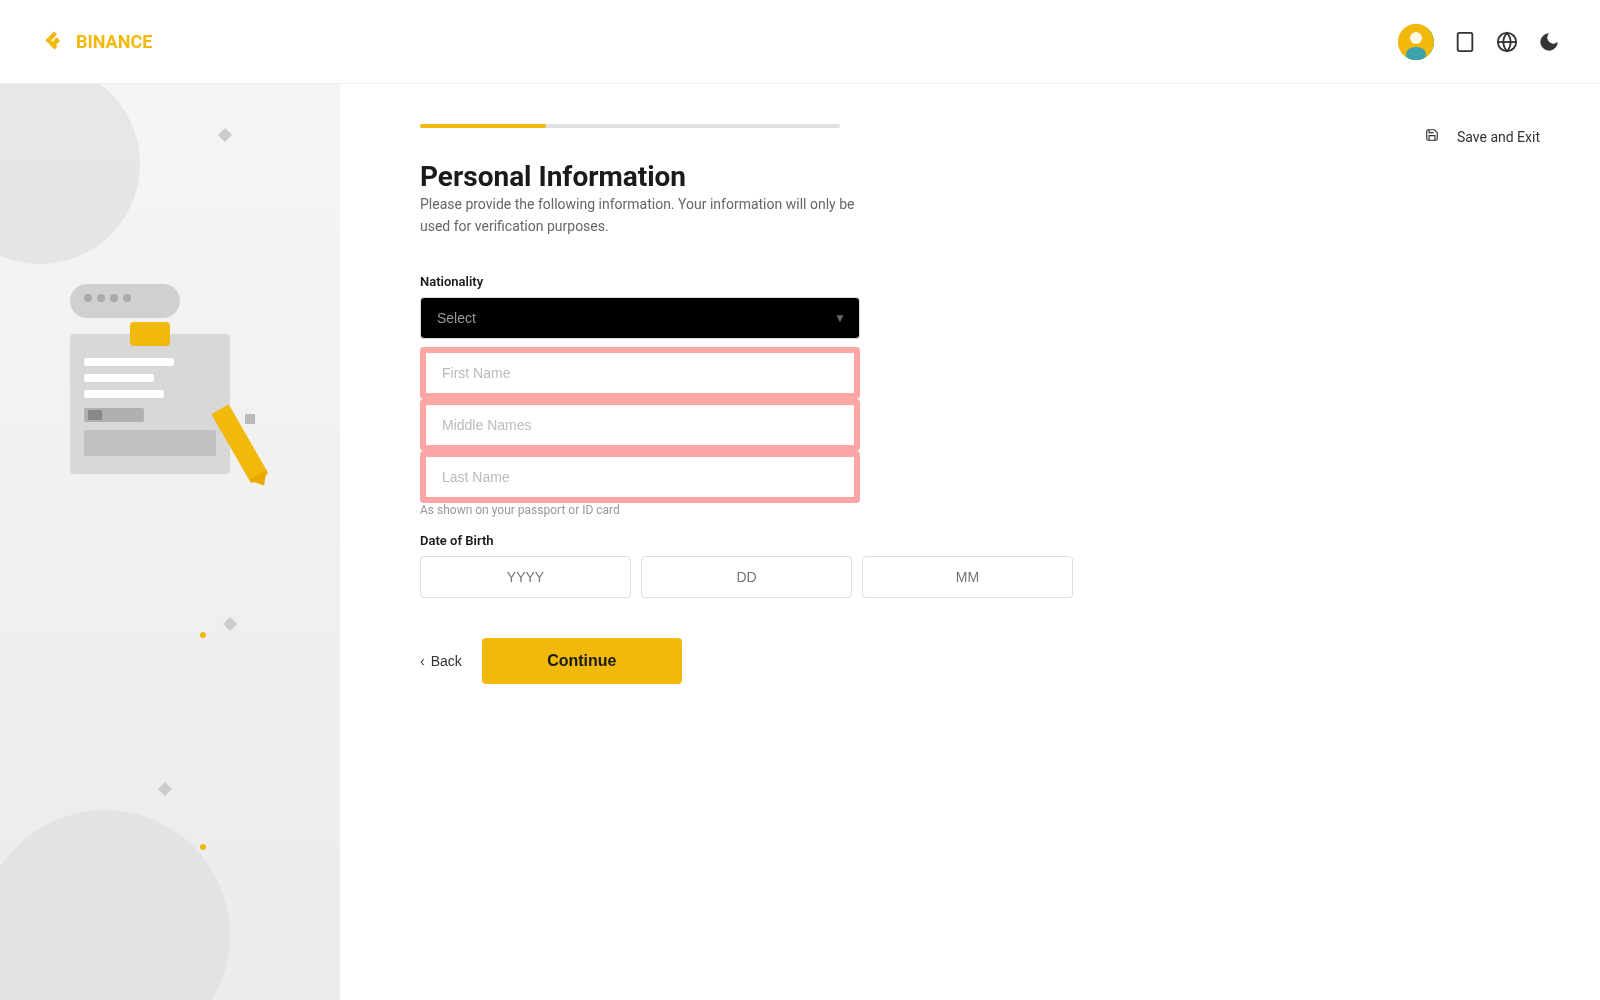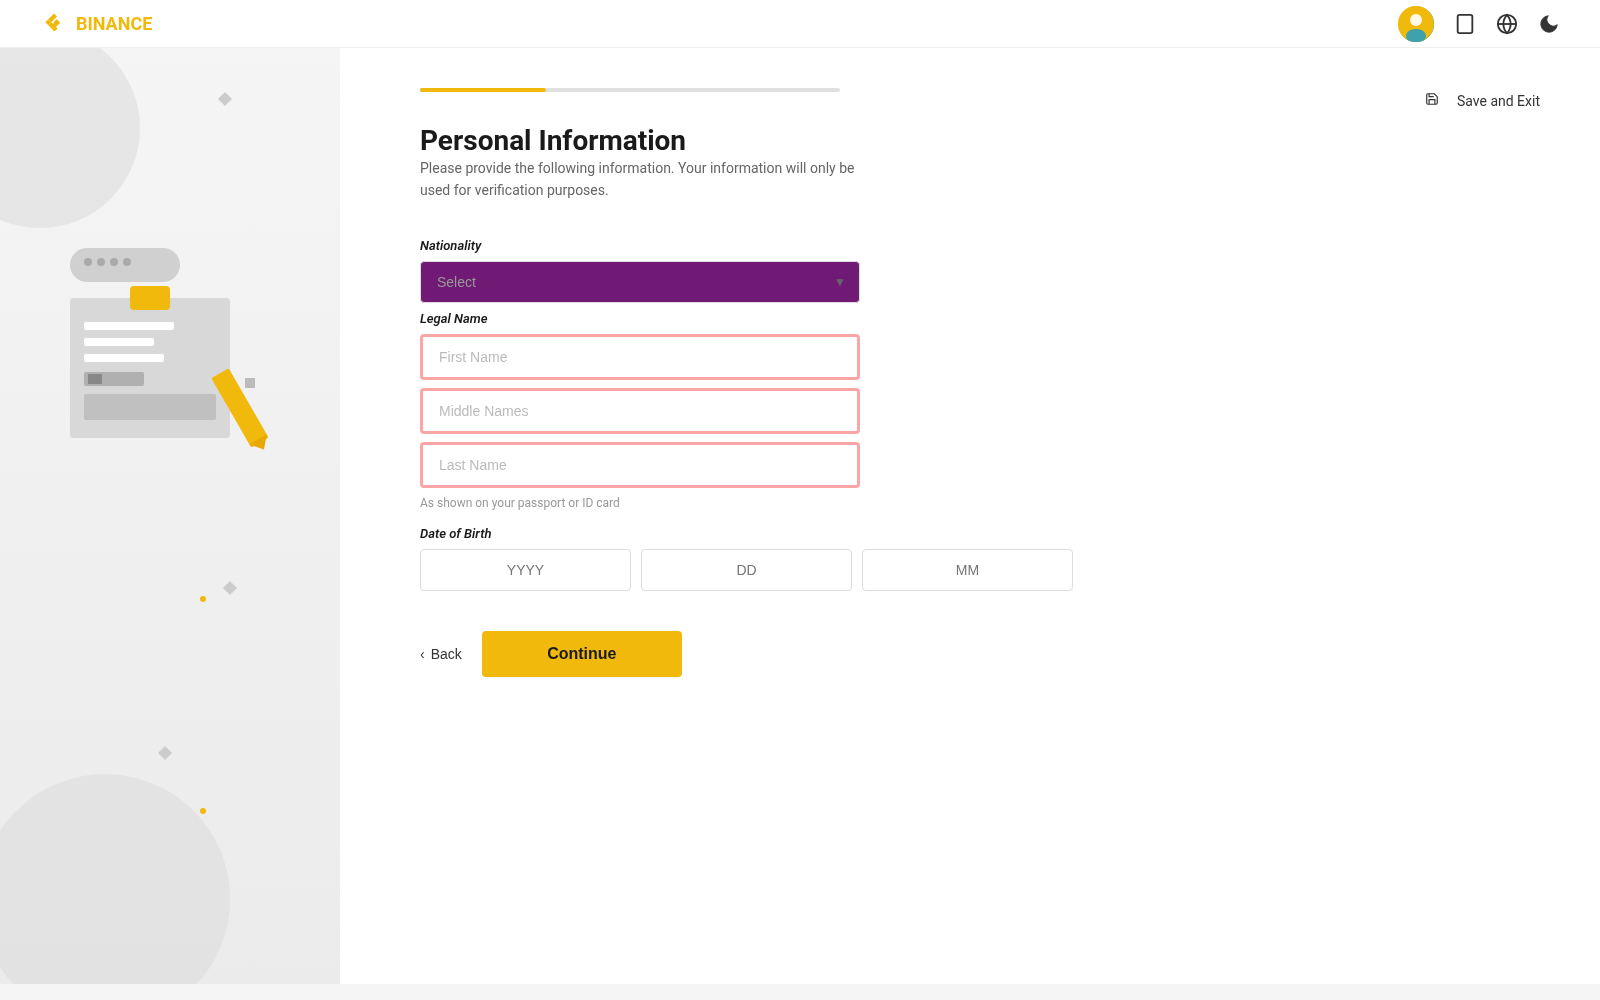--- a/index.html
+++ b/index.html
@@ -9,21 +9,21 @@
       min-height: 1000px;
       width: 1600px;
     }
 
     
     .header {
       display: flex;
       align-items: center;
       justify-content: space-between;
       padding: 0 40px;
-      height: 48px;
+      height: 84px;
       background: #fff;
       border-bottom: 1px solid #eee;
     }
     .logo {
       display: flex;
       align-items: center;
       gap: 8px;
       color: #F0B90B;
       font-size: 18px;
       font-weight: 700;
@@ -271,34 +271,33 @@
 
     
     .form-section {
       max-width: 440px;
     }
     .field-label {
       font-size: 13px;
       font-weight: 600;
       color: #1a1a1a;
       margin-bottom: 8px;
-      font-style: italic;
     }
     .select-wrapper {
       position: relative;
       margin-bottom: 8px;
     }
     .select-field {
       width: 100%;
       padding: 12px 16px;
       border: 1px solid #ddd;
       border-radius: 4px;
       font-size: 14px;
       color: #999;
-      background: #701a75;
+      background: #000000;
       appearance: none;
       cursor: pointer;
     }
     .select-arrow {
       position: absolute;
       right: 14px;
       top: 50%;
       transform: translateY(-50%);
       color: #666;
       pointer-events: none;
@@ -322,26 +321,26 @@
     .suggestion-text-blur {
       width: 80px;
       height: 12px;
       background: #ccc;
       border-radius: 2px;
       filter: blur(3px);
     }
     .text-input {
       width: 100%;
       padding: 12px 16px;
-      border: 3px solid #fca5a5;
+      border: 6px solid #fca5a5;
       border-radius: 4px;
       font-size: 14px;
       color: #333;
       outline: none;
-      margin-bottom: 8px;
+      margin-bottom: 0;
     }
     .text-input::placeholder { color: #bbb; }
     .field-hint {
       font-size: 12px;
       color: #999;
       margin-bottom: 16px;
     }
 
     
     .dob-row {
@@ -500,21 +499,20 @@
       
       <div class="field-label">Nationality</div>
       <div class="select-wrapper">
         <select class="select-field">
           <option value="">Select</option>
         </select>
         <span class="select-arrow">▼</span>
       </div>
 
       
-      <div class="field-label">Legal Name</div>
       <input type="text" class="text-input" placeholder="First Name" style="">
       <input type="text" class="text-input" placeholder="Middle Names" style="">
       <input type="text" class="text-input" placeholder="Last Name" style="">
       <div class="field-hint">As shown on your passport or ID card</div>
 
       
       <div class="field-label">Date of Birth</div>
       <div class="dob-row">
         <input type="text" class="dob-input yyyy" placeholder="YYYY" style="">
         <input type="text" class="dob-input" placeholder="DD" style="">

